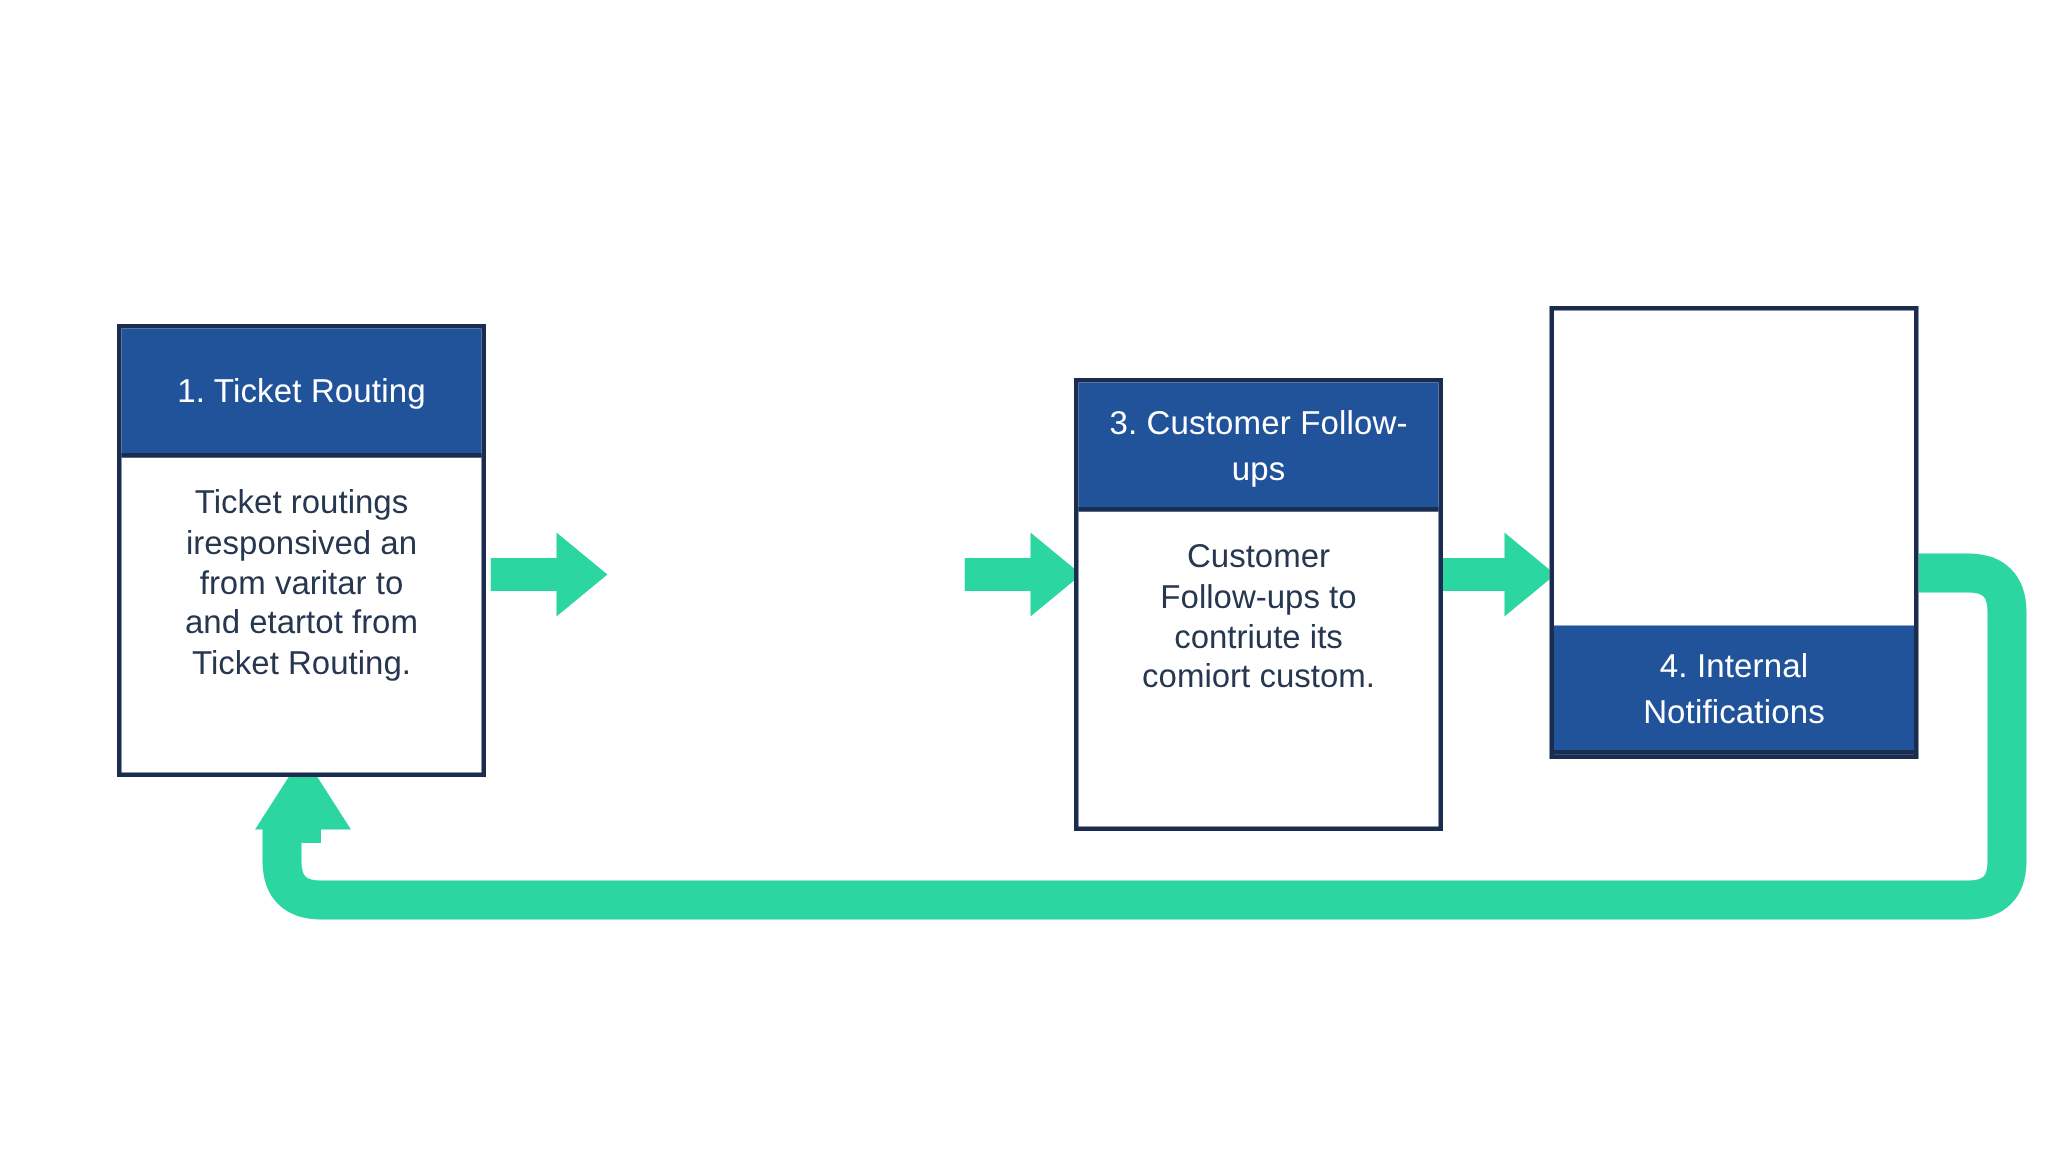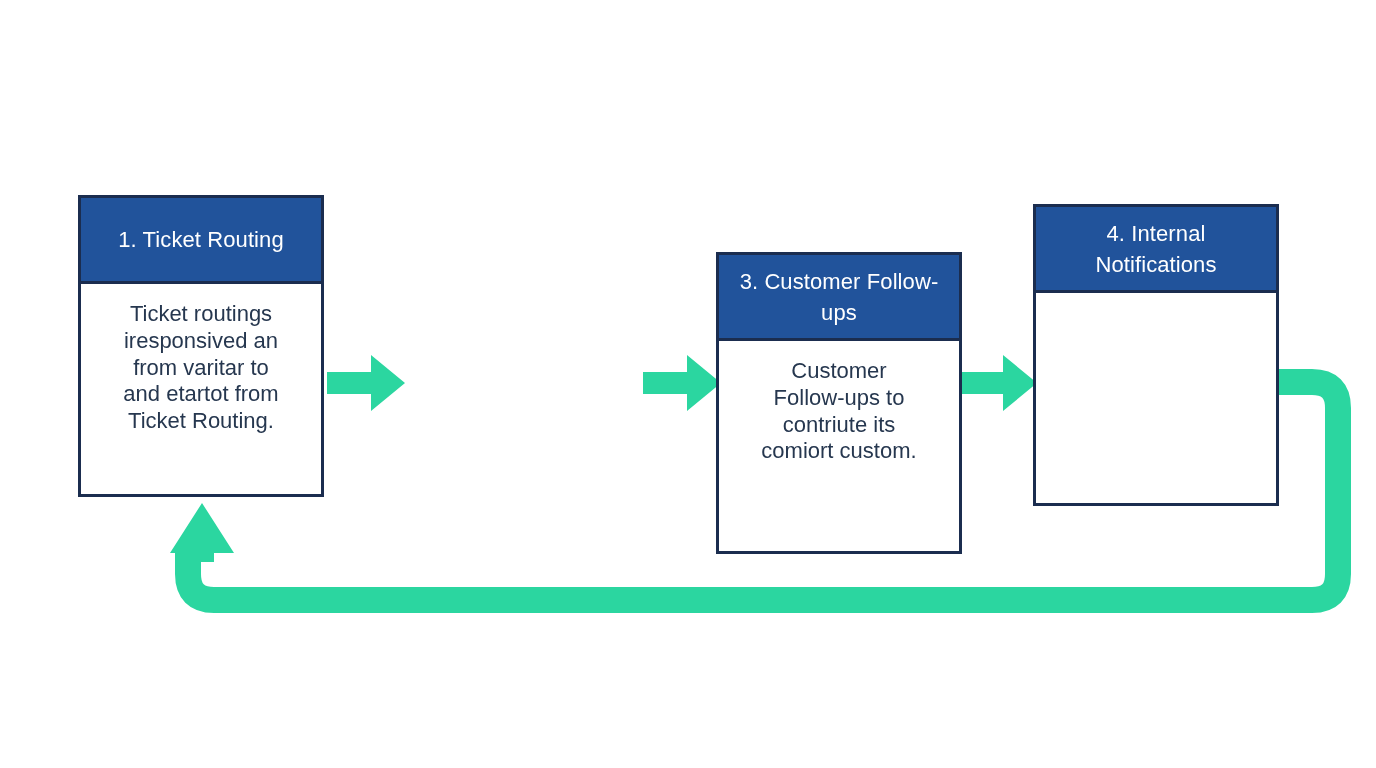--- a/index.html
+++ b/index.html
@@ -85,21 +85,21 @@
              Q 1338 382 1338 408
              L 1338 574
              Q 1338 600 1312 600
              L 214 600
              Q 188 600 188 574
              L 188 545" fill="none" stroke="#2bd6a0" stroke-width="26" stroke-linecap="butt" stroke-linejoin="round"></path>
 
     <polygon points="202,503 234,553 214,553 214,562 190,562 190,553 170,553" fill="#2bd6a0"></polygon>
   </svg>
 
-  <div class="step-box" style="left:78px; top:195px;">
+  <div class="step-box" style="left:78px; top:216px;">
     <div class="step-header">1. Ticket Routing</div>
     <div class="step-body">Ticket routings
 iresponsived an
 from varitar to
 and etartot from
 Ticket Routing.</div>
   </div>
 
   <svg class="connector-arrow" style="left:327px; top:355px;" width="78" height="56" viewBox="0 0 78 56">
     <polygon points="0,17 44,17 44,0 78,28 44,56 44,39 0,39" fill="#2bd6a0"></polygon>
@@ -115,17 +115,17 @@
     <div class="step-body">Customer
 Follow-ups to
 contriute its
 comiort custom.</div>
   </div>
 
   <svg class="connector-arrow" style="left:959px; top:355px;" width="78" height="56" viewBox="0 0 78 56">
     <polygon points="0,17 44,17 44,0 78,28 44,56 44,39 0,39" fill="#2bd6a0"></polygon>
   </svg>
 
-  <div class="step-box" style="left:1033px; top:204px;">
+  <div class="step-box" style="left:1033px; top:204px;justify-content:flex-end;">
     <div class="step-header">4. Internal Notifications</div>
   </div>
 
 </div>
 
 </body></html>

